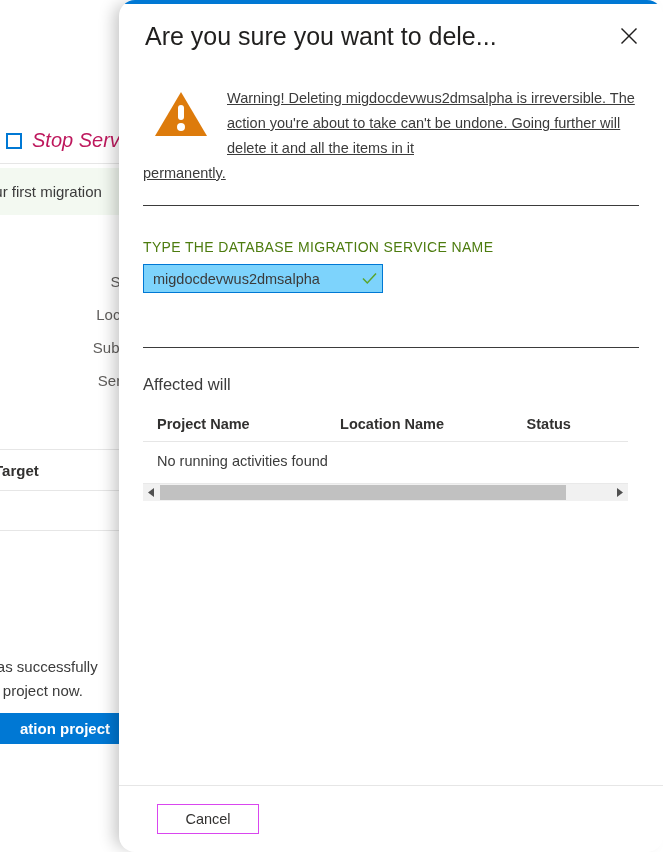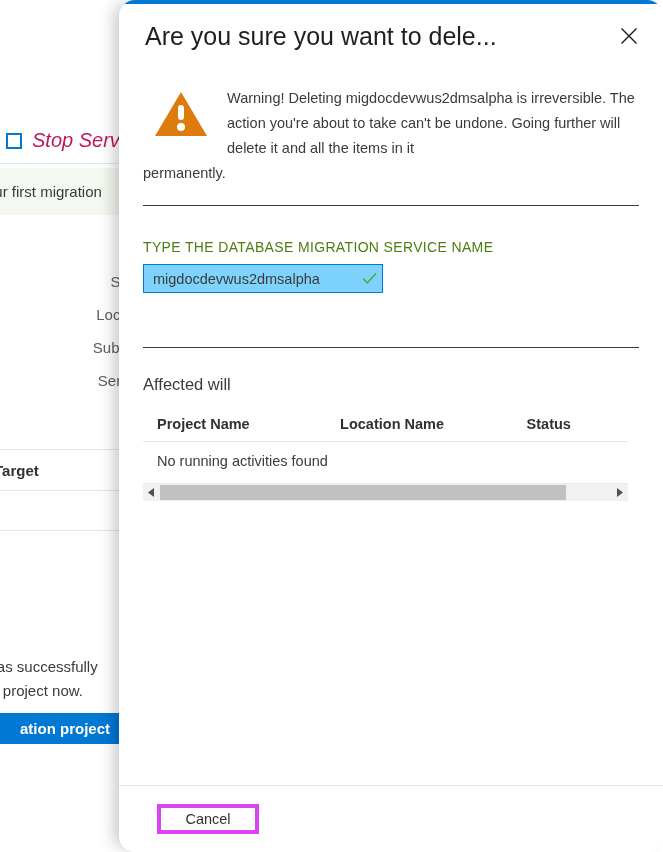--- a/index.html
+++ b/index.html
@@ -201,20 +201,21 @@
     position: absolute;
     left: 11px; top: 22px;
     width: 54px; height: 48px;
   }
   .warn-text {
     font-size: 14.5px;
     line-height: 25px;
     color: #3b3b3b;
     padding-left: 84px;
     padding-right: 2px;
+    text-decoration: underline;
   }
   .warn-text .tail {
     margin-left: -84px;
     display: block;
   }
 
   .divider-strong {
     border-bottom: 1.5px solid #3b3b3b;
     margin-top: 19px;
   }
@@ -349,21 +350,21 @@
     cursor: pointer;
     line-height: 30px;
     padding: 0;
   }
   .btn-cancel {
     margin-left: 14px;
     width: 102px;
     height: 30px;
     background: #ffffff;
     color: #323130;
-    border: 4px solid #d946ef;
+    border: 1px solid #d946ef;
     font-family: "Liberation Sans", sans-serif;
     font-size: 14.5px;
     cursor: pointer;
     padding: 0;
   }
 </style>
 </head>
 <body>
 
 <div id="background-page">

